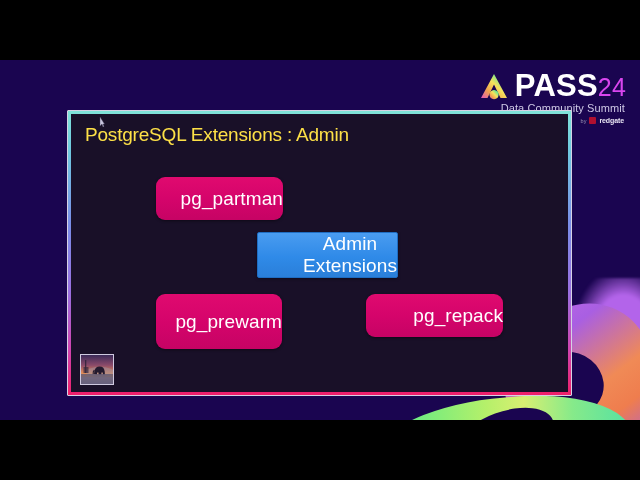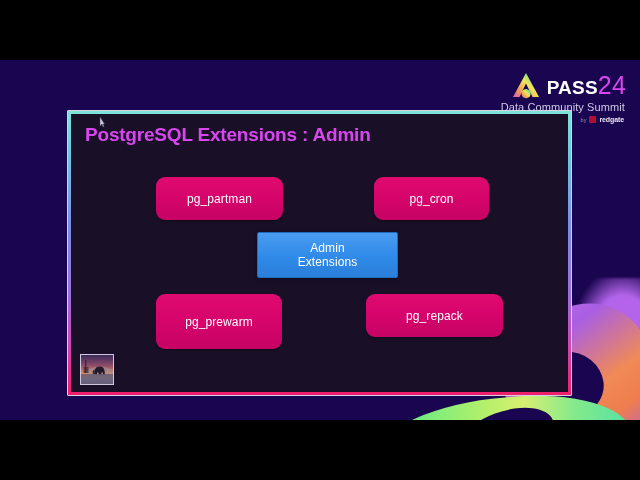--- a/index.html
+++ b/index.html
@@ -115,21 +115,21 @@
     width: 32px;
     height: 30px;
     display: block;
   }
   #brand-wordmark {
     display: flex;
     align-items: baseline;
     line-height: 1;
   }
   #brand-pass {
-    font-size: 19px;
+    font-size: 31px;
     font-weight: bold;
     color: #ffffff;
     letter-spacing: 0.2px;
   }
   #brand-24 {
     font-size: 25px;
     font-weight: 300;
     color: #d946ef;
     letter-spacing: 0.2px;
   }
@@ -185,46 +185,46 @@
     background: #191028;
     overflow: hidden;
   }
 
   
   #slide-title {
     position: absolute;
     left: 14px;
     top: 10px;
     font-size: 19px;
-    font-weight: bold;
-    color: #d946ef;
+    font-weight: normal;
+    color: #fde047;
     letter-spacing: -0.2px;
     white-space: nowrap;
   }
 
   
   #mouse-cursor {
     position: absolute;
     left: 27px;
     top: 3px;
     width: 7px;
     height: 10px;
     z-index: 30;
   }
 
   
   .node {
     position: absolute;
     box-sizing: border-box;
     display: flex;
     align-items: center;
-    justify-content: center;
+    justify-content: flex-end;
     text-align: center;
     color: #ffffff;
-    font-size: 12px;
+    font-size: 19px;
     letter-spacing: 0.1px;
   }
   .node-pink {
     background: linear-gradient(180deg, #e00a6f 0%, #d5046b 50%, #c60364 100%);
     border-radius: 9px;
     box-shadow: 0 1px 3px rgba(0,0,0,0.45);
   }
   .node-blue {
     background: linear-gradient(180deg, #4a9cf0 0%, #2f8ae8 55%, #2a7fd9 100%);
     border: 1px solid #1f6dc2;
@@ -299,23 +299,20 @@
         <svg id="mouse-cursor" viewBox="0 0 7 10">
           <path d="M2 0 L2 9 L4 7 L5 10 L6 9.5 L5 7 L6.5 7 Z" fill="#c8c4dd" stroke="#4a4560" stroke-width="0.4"></path>
         </svg>
 
         <div id="slide-title">PostgreSQL Extensions  : Admin</div>
 
         <div class="node node-pink" id="node-pg-partman">
           <span>pg_partman</span>
         </div>
 
-        <div class="node node-pink" id="node-pg-cron">
-          <span>pg_cron</span>
-        </div>
 
         <div class="node node-blue" id="node-admin-ext">
           <div>
             <div>Admin</div>
             <div>Extensions</div>
           </div>
         </div>
 
         <div class="node node-pink" id="node-pg-prewarm">
           <span>pg_prewarm</span>

